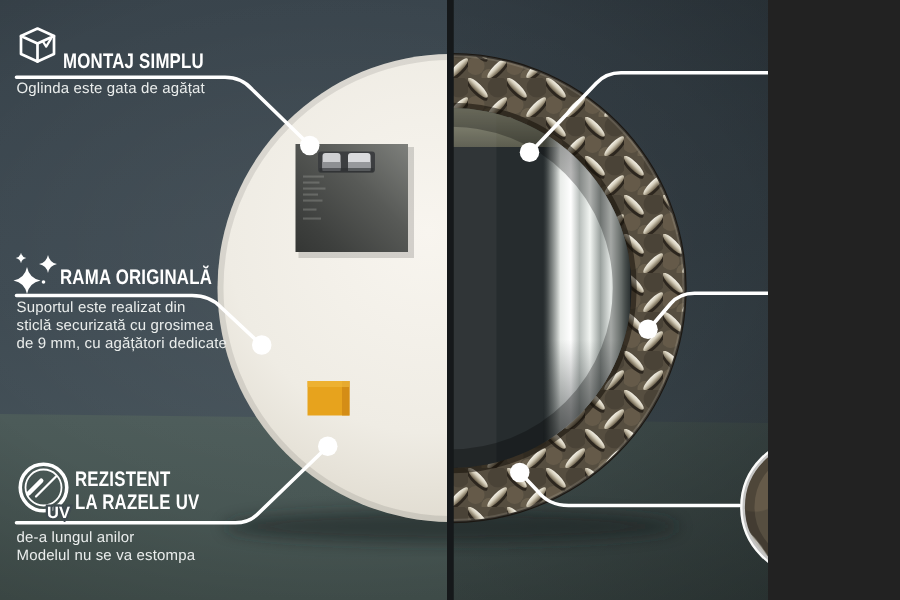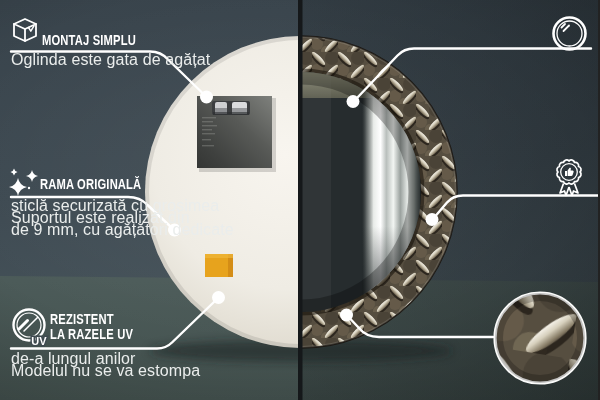--- a/index.html
+++ b/index.html
@@ -1,30 +1,30 @@
 <!DOCTYPE html>
 <html><head>
 <meta charset="utf-8">
 <style>
   html,body{margin:0;padding:0;background:#222;}
-  #stage{position:relative;width:598px;height:400px;overflow:hidden;
+  #stage{position:relative;width:512px;height:400px;overflow:hidden;
          font-family:"Liberation Sans","DejaVu Sans",sans-serif;}
   .layer{position:absolute;inset:0;}
   #wall{background:linear-gradient(175deg,#39444c 0%,#3e4a52 45%,#46535a 75%,#4a5860 100%);}
   #floor{background:linear-gradient(180deg,#5d6c69 0%,#576663 35%,#4c5b59 70%,#44524f 100%);
          clip-path:polygon(0 69%,100% 70.5%,100% 100%,0 100%);}
   #vignette{background:radial-gradient(ellipse 130% 105% at 44% 42%,rgba(255,255,255,0.05) 0%,rgba(0,0,0,0) 42%,rgba(0,0,0,0.38) 100%);}
   #right-shade{left:301px;width:299px;
          background:linear-gradient(100deg,rgba(13,17,19,0.18) 0%,rgba(13,17,19,0.42) 100%);}
   svg{position:absolute;left:0;top:0;}
   .callout{position:absolute;color:#fff;}
   .co-title{position:absolute;font-weight:700;font-size:14px;line-height:14.5px;
             letter-spacing:.2px;color:#fff;white-space:nowrap;font-stretch:condensed;}
   .co-title.lft{transform:scaleX(.8);transform-origin:0 0;}
-  .co-desc{position:absolute;font-size:16px;line-height:11.8px;color:#eaedec;
+  .co-desc{position:absolute;font-size:10px;line-height:11.8px;color:#eaedec;
            letter-spacing:.1px;white-space:nowrap;}
   .ico{position:absolute;}
 </style>
 </head>
 <body>
 
 <div id="stage">
 
   <div class="layer" id="wall"></div>
   <div class="layer" id="floor"></div>
@@ -210,22 +210,22 @@
         <path d="M10,12 Q11.5,19.5 19,21 Q11.5,22.5 10,30 Q8.5,22.5 1,21 Q8.5,19.5 10,12 Z"></path>
         <path d="M24,4 Q25,9 30,10 Q25,11 24,16 Q23,11 18,10 Q23,9 24,4 Z"></path>
         <path d="M6,2.5 Q6.6,5.4 9.5,6 Q6.6,6.6 6,9.5 Q5.4,6.6 2.5,6 Q5.4,5.4 6,2.5 Z"></path>
         <circle cx="21" cy="22" r="1.2"></circle>
       </g>
     </svg>
     <div class="co-title lft" style="left:40px;top:177px">
       <div>RAMA ORIGINALĂ</div>
     </div>
     <div class="co-desc" style="left:11px;top:200px">
+      <div>Suportul este realizat din</div>
       <div>sticlă securizată cu grosimea</div>
-      <div>Suportul este realizat din</div>
       <div>de 9 mm, cu agățători dedicate</div>
     </div>
   </div>
 
   <div class="callout">
     <svg class="ico" style="left:9px;top:306px" width="42" height="42" viewBox="0 0 42 42">
       <circle cx="20" cy="19" r="15.5" fill="none" stroke="#fff" stroke-width="2.4"></circle>
       <circle cx="20" cy="19" r="12" fill="none" stroke="#fff" stroke-width="1.2"></circle>
       <line x1="10" y1="23" x2="18.5" y2="14.5" stroke="#fff" stroke-width="3" stroke-linecap="round"></line>
       <line x1="15" y1="25" x2="28.5" y2="11.5" stroke="#fff" stroke-width="1.5" stroke-linecap="round"></line>

